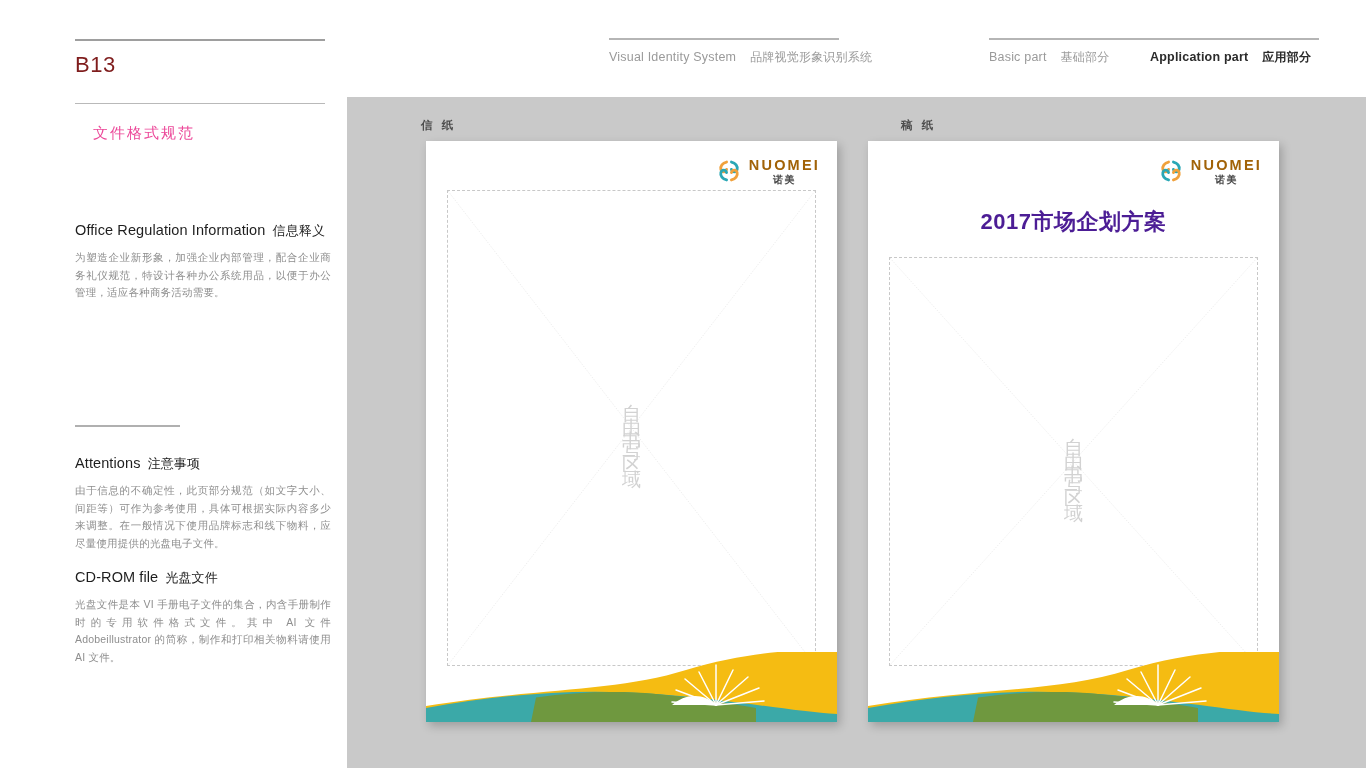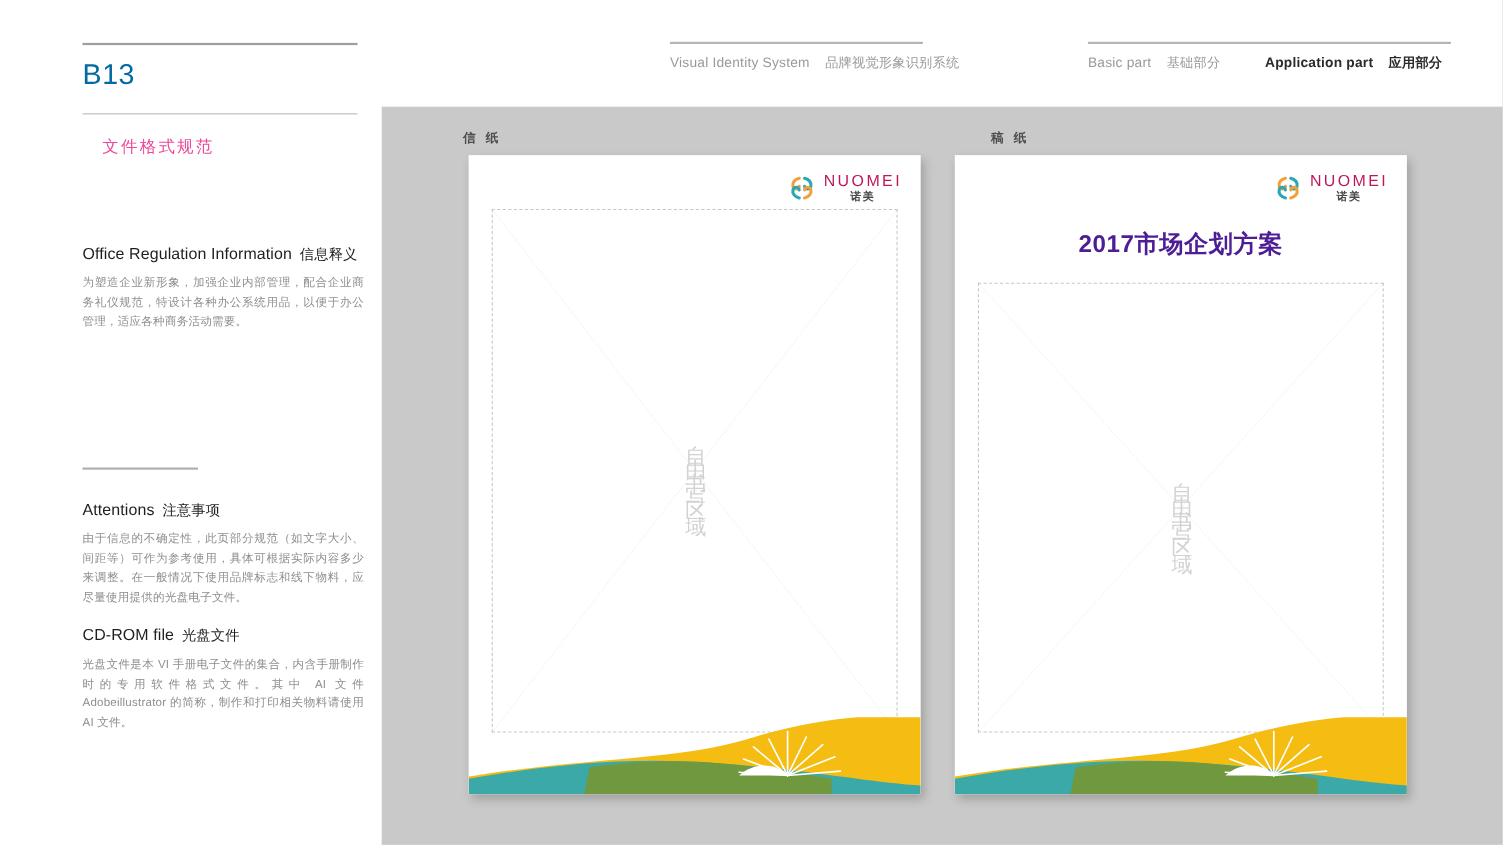--- a/index.html
+++ b/index.html
@@ -37,21 +37,21 @@
   .sidebar{
     position:absolute;left:0;top:0;width:347px;height:768px;background:#fff;
   }
   .side-rule{position:absolute;left:75px;width:250px;height:2px;background:#9e9e9e;}
   #rule-top{top:39px;}
   #rule-mid{top:103px;height:1px;background:#b9b9b9;}
   #rule-div{top:425px;left:75px;width:105px;height:2px;background:#b0b0b0;}
 
   .page-code{
     position:absolute;left:75px;top:52px;
-    font-size:26px;color:#0369a1;letter-spacing:.5px;
+    font-size:22px;color:#7f1d1d;letter-spacing:.5px;
   }
   .page-subject{
     position:absolute;left:93px;top:124px;
     font-size:15px;color:#ec4899;letter-spacing:2px;
   }
 
   .sec{position:absolute;left:75px;width:256px;}
   .sec h3{
     margin:0 0 9px 0;font-size:14.5px;font-weight:normal;color:#1e1e1e;
     letter-spacing:.1px;
@@ -90,21 +90,21 @@
   #sheet-draft{left:521px;top:44px;width:411px;height:581px;}
 
   .sheet-logo{
     position:absolute;display:flex;align-items:center;gap:7px;
   }
   #sheet-letter .sheet-logo{right:17px;top:17px;}
   #sheet-draft  .sheet-logo{right:17px;top:17px;}
   .logo-mark{width:26px;height:26px;flex:0 0 26px;}
   .logo-word{display:flex;flex-direction:column;align-items:center;line-height:1;}
   .logo-en{
-    font-size:14.5px;letter-spacing:2.2px;color:#be185d;font-weight:normal;
+    font-size:14.5px;letter-spacing:2.2px;color:#a16207;font-weight:bold;
   }
   .logo-cn{
     font-size:10px;letter-spacing:1.5px;color:#4a4a4a;font-weight:bold;margin-top:2px;
   }
 
   .doc-title{
     position:absolute;left:0;width:100%;text-align:center;
     font-size:22px;letter-spacing:.5px;font-weight:bold;
   }
   #sheet-draft .doc-title{top:66px;color:#4c1d95;}

